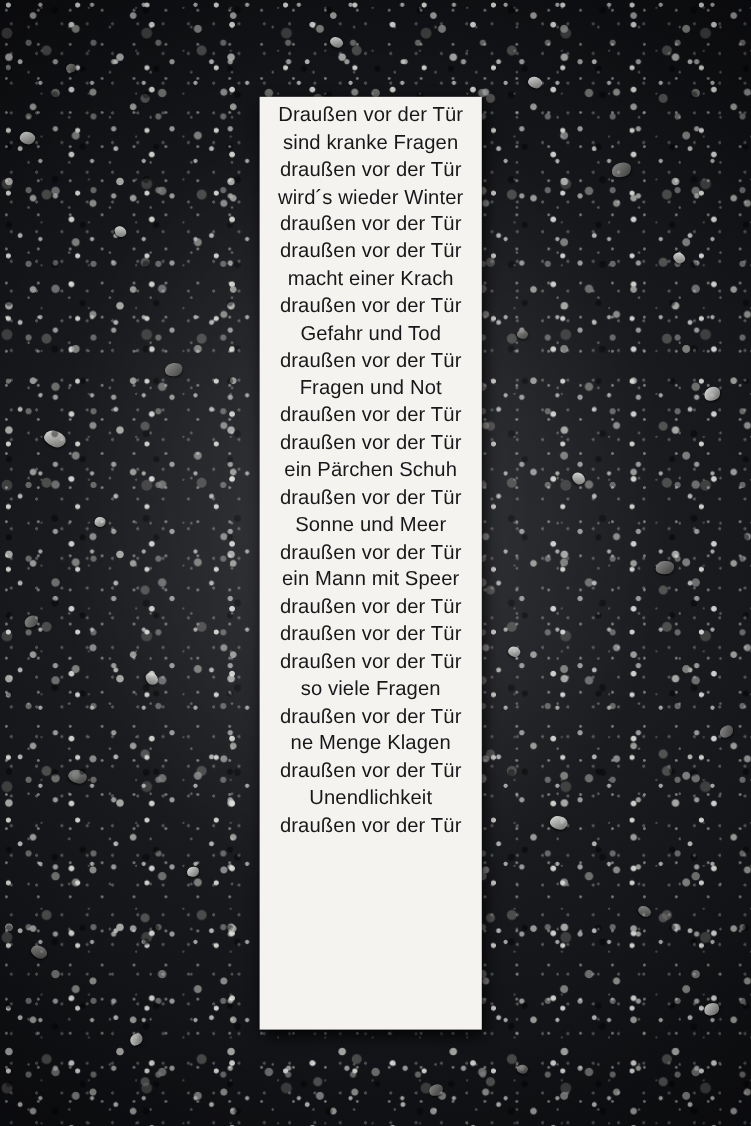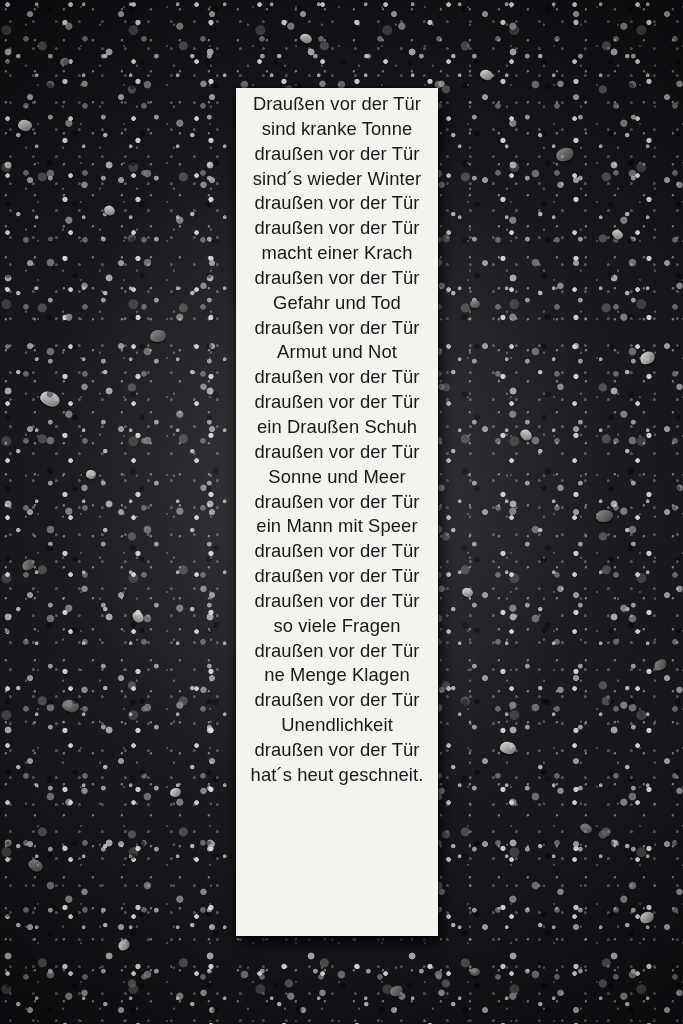--- a/index.html
+++ b/index.html
@@ -146,43 +146,42 @@
       <div class="stone dim" style="left: 470px; top: 968px; width: 10px; height: 8px; transform: rotate(7deg);"></div>
       <div class="stone" style="left: 300px; top: 34px; width: 12px; height: 9px; transform: rotate(24deg);"></div>
       <div class="stone dim" style="left: 390px; top: 986px; width: 13px; height: 10px; transform: rotate(-22deg);"></div>
     </div>
   <div id="grit"></div>
   <div id="vignette"></div>
 
   <div id="poem-strip">
     <ul id="poem-lines">
         <li>Draußen vor der Tür</li>
-        <li>sind kranke Tonne</li>
+        <li>sind kranke Fragen</li>
         <li>draußen vor der Tür</li>
-        <li>sind´s wieder Winter</li>
+        <li>wird´s wieder Winter</li>
         <li>draußen vor der Tür</li>
         <li>draußen vor der Tür</li>
         <li>macht einer Krach</li>
         <li>draußen vor der Tür</li>
         <li>Gefahr und Tod</li>
         <li>draußen vor der Tür</li>
-        <li>Armut und Not</li>
+        <li>Fragen und Not</li>
         <li>draußen vor der Tür</li>
         <li>draußen vor der Tür</li>
-        <li>ein Draußen Schuh</li>
+        <li>ein Pärchen Schuh</li>
         <li>draußen vor der Tür</li>
         <li>Sonne und Meer</li>
         <li>draußen vor der Tür</li>
         <li>ein Mann mit Speer</li>
         <li>draußen vor der Tür</li>
         <li>draußen vor der Tür</li>
         <li>draußen vor der Tür</li>
         <li>so viele Fragen</li>
         <li>draußen vor der Tür</li>
         <li>ne Menge Klagen</li>
         <li>draußen vor der Tür</li>
         <li>Unendlichkeit</li>
         <li>draußen vor der Tür</li>
-        <li>hat´s heut geschneit.</li>
       </ul>
   </div>
 
 </div>
 
 </body></html>

